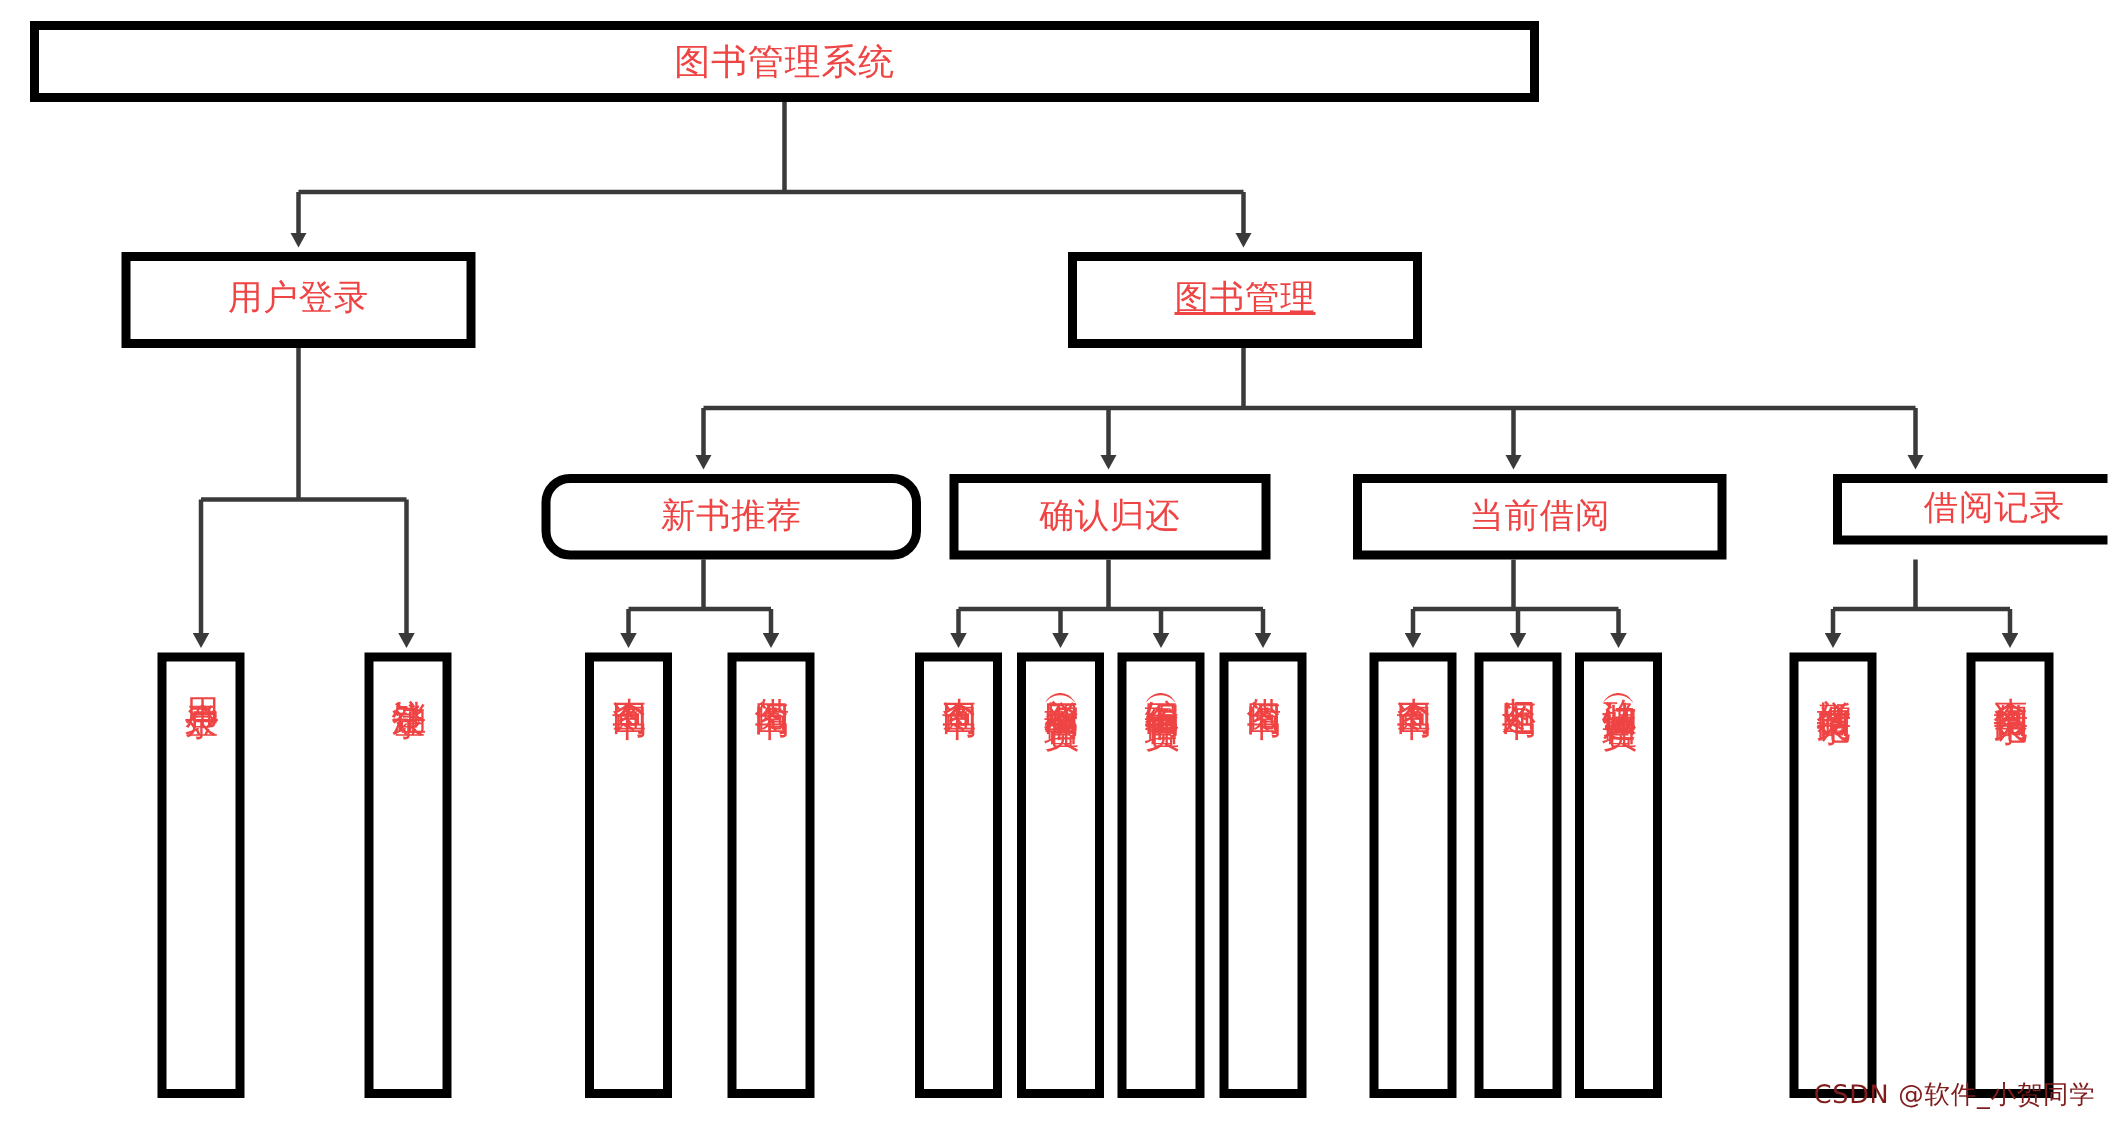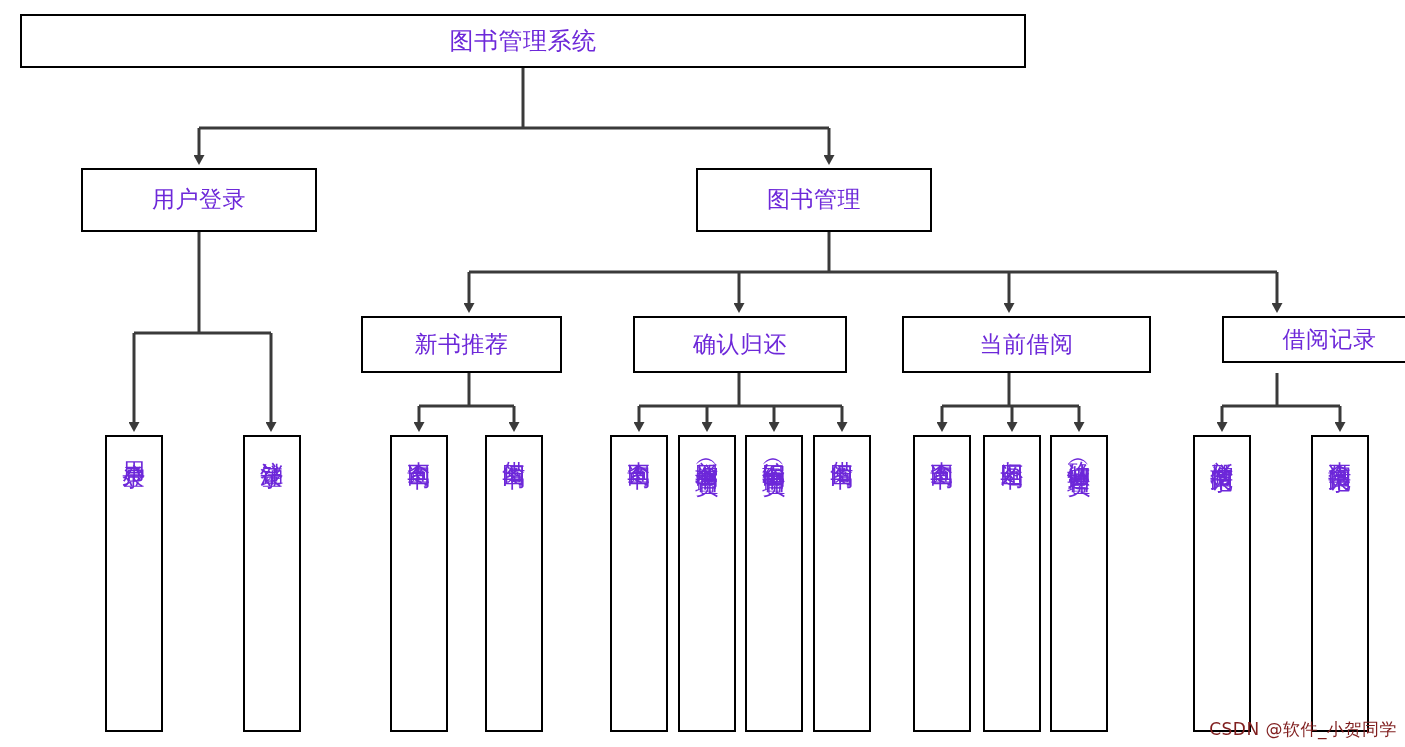--- a/index.html
+++ b/index.html
@@ -25,25 +25,25 @@
     left: 0;
     top: 0;
     width: 1405px;
     height: 747px;
     pointer-events: none;
   }
   .node {
     position: absolute;
     box-sizing: border-box;
     background: #ffffff;
-    border: 2px solid #000000;
+    border: 6px solid #000000;
     display: flex;
     align-items: center;
     justify-content: center;
-    color: #6d28d9;
+    color: #ef4444;
     z-index: 2;
   }
   .node .label {
     display: block;
     text-align: center;
     line-height: 1.18;
     white-space: nowrap;
   }
   .node.horiz .label {
     font-size: 23px;
@@ -132,25 +132,25 @@
   </svg>
 
   <div class="node root horiz" style="left:20px; top:14px; width:1006px; height:54px;">
     <span class="label">图书管理系统</span>
   </div>
 
   <div class="node horiz" style="left:81px; top:168px; width:236px; height:64px;">
     <span class="label">用户登录</span>
   </div>
 
-  <div class="node horiz" style="left:696px; top:168px; width:236px; height:64px;">
+  <div class="node horiz" style="left:712px; top:168px; width:236px; height:64px;text-decoration:underline;">
     <span class="label">图书管理</span>
   </div>
 
-  <div class="node horiz" style="left:361px; top:316px; width:201px; height:57px;">
+  <div class="node horiz" style="left:361px; top:316px; width:253px; height:57px;border-radius:19px;">
     <span class="label">新书推荐</span>
   </div>
 
   <div class="node horiz" style="left:633px; top:316px; width:214px; height:57px;">
     <span class="label">确认归还</span>
   </div>
 
   <div class="node horiz" style="left:902px; top:316px; width:249px; height:57px;">
     <span class="label">当前借阅</span>
   </div>

